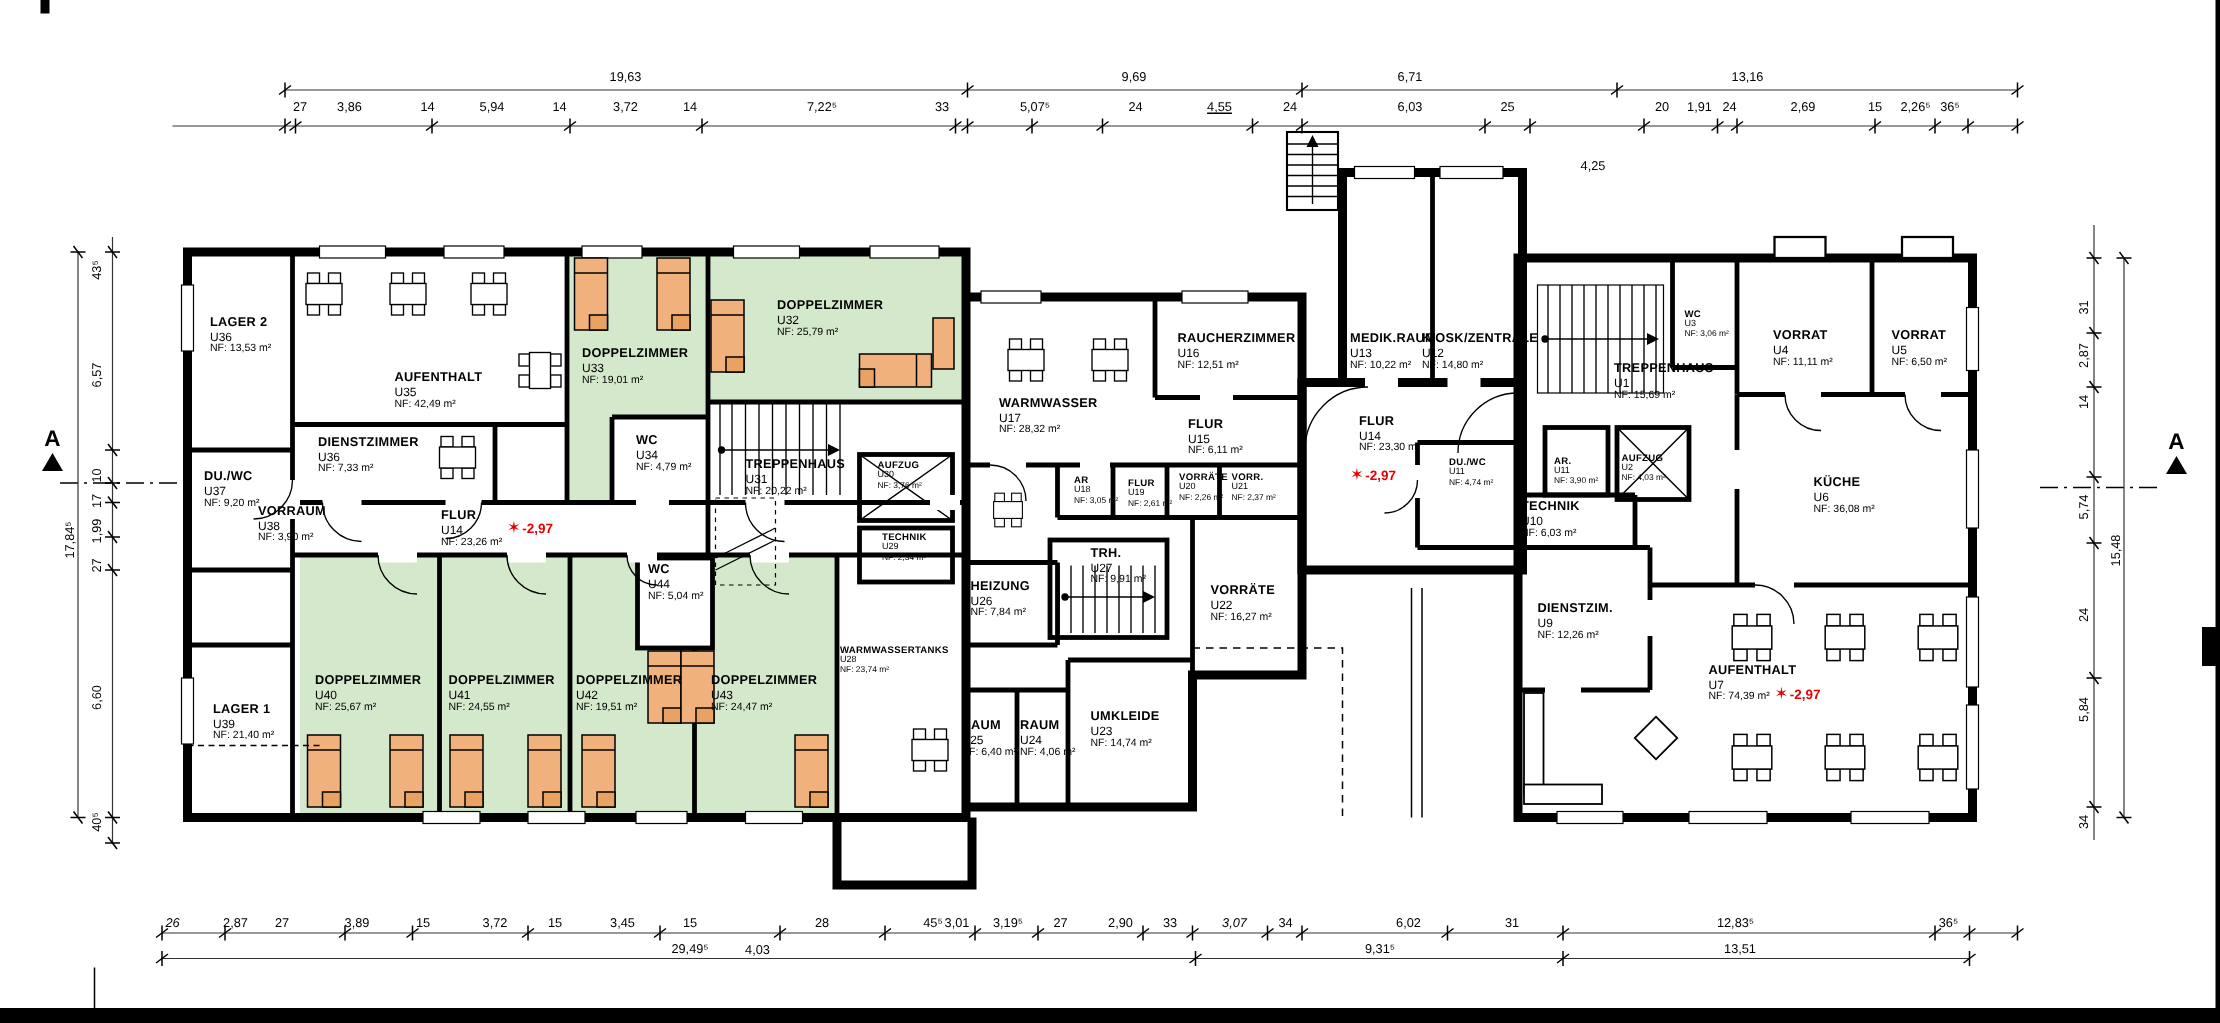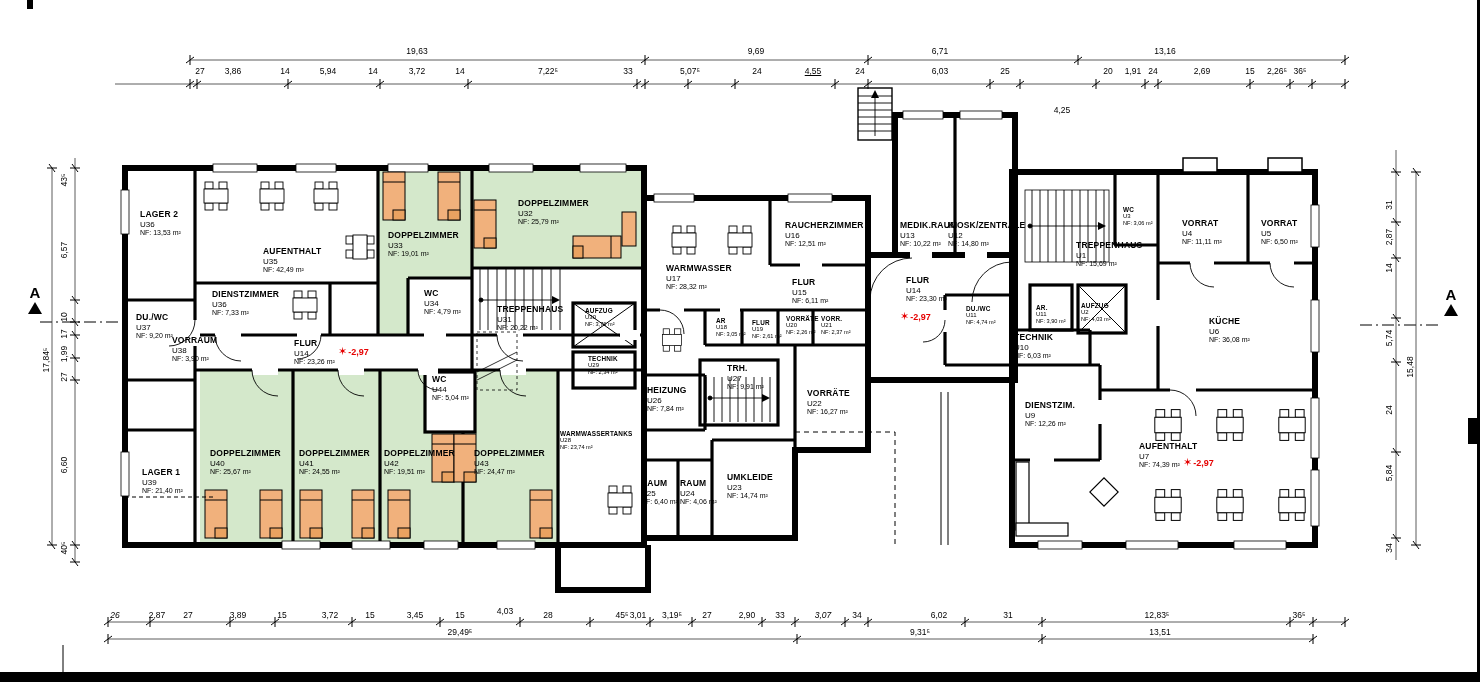--- a/index.html
+++ b/index.html
@@ -664,21 +664,21 @@
     <span class="dimnum" style="left: 1300px; top: 66px;">36⁵</span>
     <span class="dimnum" style="left: 115px; top: 610px; font-style: italic;">26</span>
     <span class="dimnum" style="left: 157px; top: 610px;">2,87</span>
     <span class="dimnum" style="left: 188px; top: 610px;">27</span>
     <span class="dimnum" style="left: 238px; top: 610px;">3,89</span>
     <span class="dimnum" style="left: 282px; top: 610px;">15</span>
     <span class="dimnum" style="left: 330px; top: 610px;">3,72</span>
     <span class="dimnum" style="left: 370px; top: 610px;">15</span>
     <span class="dimnum" style="left: 391px; top: 610px; margin-left: 24px;">3,45</span>
     <span class="dimnum" style="left: 460px; top: 610px;">15</span>
-    <span class="dimnum" style="left: 505px; top: 606px;">4,03</span>
+    <span class="dimnum" style="left: 505px; top: 628px;">4,03</span>
     <span class="dimnum" style="left: 548px; top: 610px;">28</span>
     <span class="dimnum" style="left: 593px; top: 610px; margin-left: 45px;">3,01</span>
     <span class="dimnum" style="left: 622px; top: 610px;">45⁵</span>
     <span class="dimnum" style="left: 672px; top: 610px;">3,19⁵</span>
     <span class="dimnum" style="left: 707px; top: 610px;">27</span>
     <span class="dimnum" style="left: 747px; top: 610px; text-align: center;">2,90</span>
     <span class="dimnum" style="left: 780px; top: 610px;">33</span>
     <span class="dimnum" style="left: 823px; top: 610px; font-style: italic;">3,07</span>
     <span class="dimnum" style="left: 857px; top: 610px;">34</span>
     <span class="dimnum" style="left: 933px; top: 610px; padding-left: 12px;">6,02</span>

